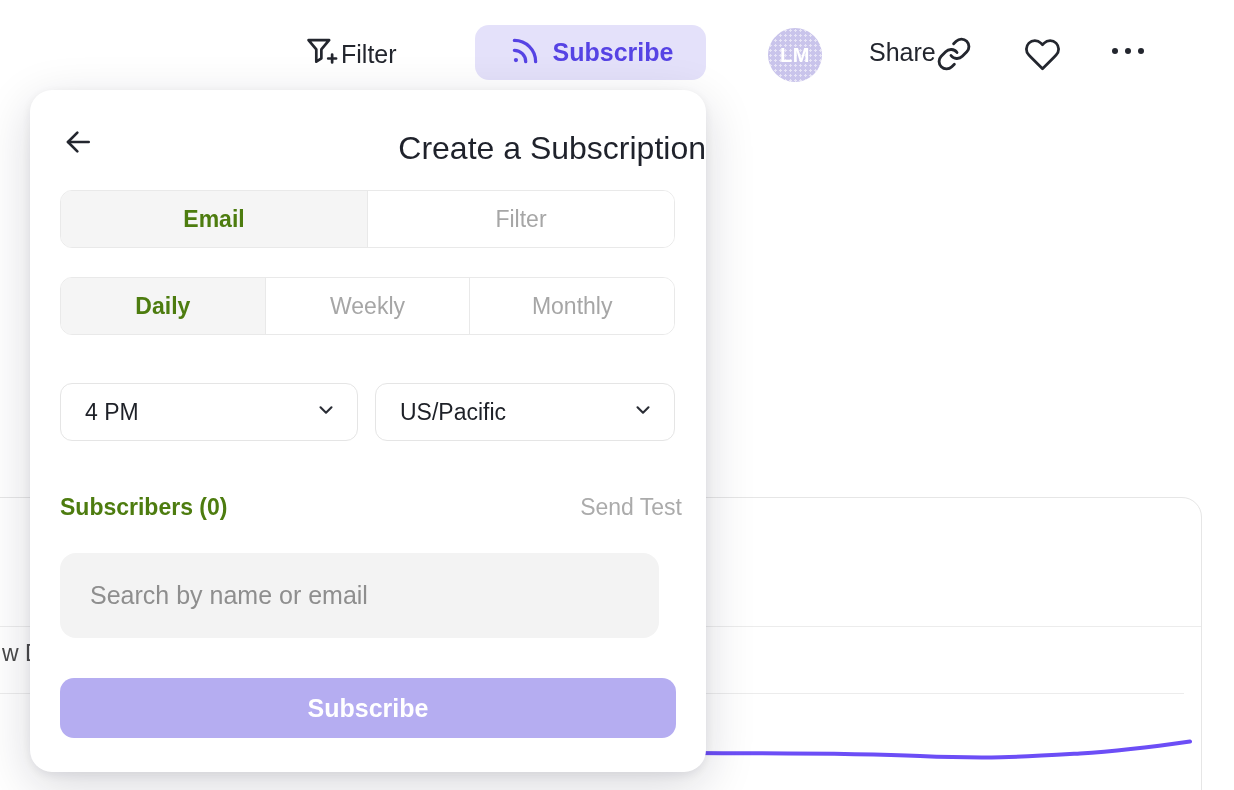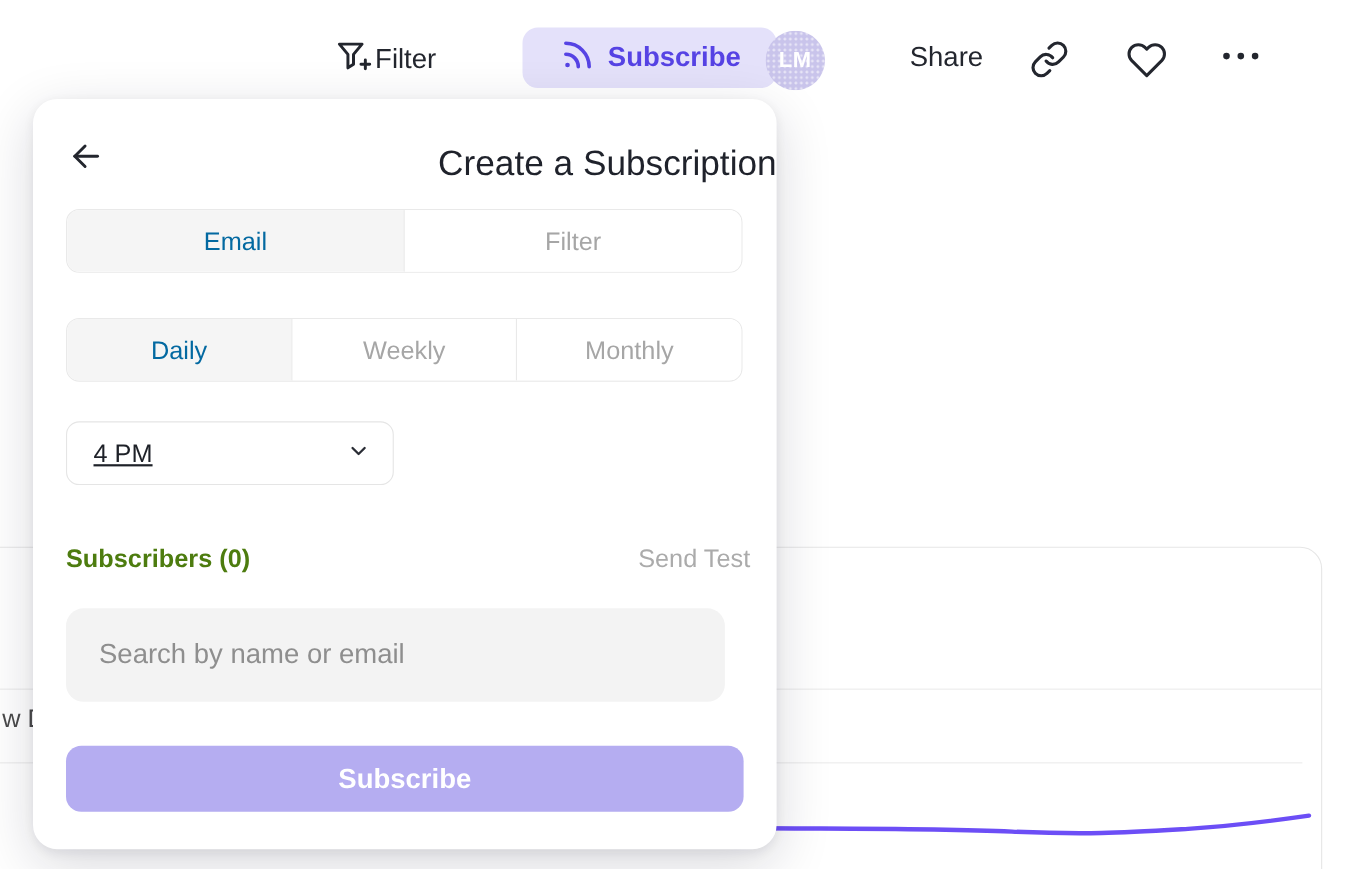--- a/index.html
+++ b/index.html
@@ -22,64 +22,64 @@
   
   .toolbar-item{position:absolute;display:flex;align-items:center;gap:0;z-index:5;cursor:pointer;}
   .toolbar-label{font-size:25px;font-weight:500;color:#23262e;}
   .filter-btn{left:303px;top:33px;}
   .subscribe-pill{
     left:475px;top:25px;width:231px;height:55px;border-radius:14px;
     background:#e4e1fa;display:flex;align-items:center;justify-content:center;gap:11px;
   }
   .subscribe-pill .toolbar-label{color:#5643e4;font-weight:600;}
   .avatar{
-    position:absolute;left:696px;top:28px;width:54px;height:54px;border-radius:50%;
+    position:absolute;left:768px;top:28px;width:54px;height:54px;border-radius:50%;
     background-color:#c9c4eb;
     background-image:radial-gradient(rgba(255,255,255,.55) 1.2px, transparent 1.4px);
     background-size:5px 5px;
     display:flex;align-items:center;justify-content:center;z-index:5;cursor:pointer;
   }
   .avatar span{color:#fff;font-weight:700;font-size:20px;letter-spacing:.5px;}
-  .share-btn{left:827px;top:38px;}
+  .share-btn{left:869px;top:38px;}
   .link-btn{left:936px;top:36px;}
   .heart-btn{left:1024px;top:36px;}
   .more-btn{left:1112px;top:48px;display:flex;gap:7px;}
   .dot{width:6px;height:6px;border-radius:50%;background:#23262e;}
   
   .modal{
     position:absolute;left:30px;top:90px;width:676px;height:682px;background:#fff;
     border-radius:22px;z-index:10;
     box-shadow:0 14px 50px rgba(20,20,43,.16), 0 3px 10px rgba(20,20,43,.07);
   }
   .modal-back{position:absolute;left:32px;top:36px;width:32px;height:32px;cursor:pointer;background:none;border:none;padding:0;}
   .modal-title{
     position:absolute;left:0;top:40px;width:100%;text-align:right;
     font-size:32px;font-weight:400;color:#1f222b;
   }
   .seg{
     position:absolute;left:30px;width:615px;height:58px;border:1px solid #e9e9e9;
     border-radius:12px;display:flex;overflow:hidden;background:#fff;box-sizing:border-box;
   }
   .seg-channel{top:100px;}
-  .seg-frequency{top:199px;}
+  .seg-frequency{top:187px;}
   .seg-item{
     flex:1;display:flex;align-items:center;justify-content:center;
     font-size:23px;color:#a6a6a6;cursor:pointer;background:#fff;border:none;
     border-right:1px solid #e9e9e9;font-family:inherit;
   }
   .seg-item:last-child{border-right:none;}
-  .seg-item.selected{background:#f5f5f5;color:#0369a1;font-weight:400;}
+  .seg-item.selected{background:#f5f5f5;color:#4d7c0f;font-weight:700;}
   .select{
     position:absolute;top:293px;height:58px;border:1px solid #e5e5e5;border-radius:12px;
     display:flex;align-items:center;justify-content:space-between;box-sizing:border-box;
     padding:0 20px 0 24px;cursor:pointer;background:#fff;
   }
   .select-time{left:30px;width:298px;}
   .select-tz{left:345px;width:300px;}
-  .select-value{font-size:23px;font-weight:500;color:#1e2128;text-decoration:underline;}
+  .select-value{font-size:23px;font-weight:500;color:#1e2128;}
   .subscribers-label{
     position:absolute;left:30px;top:404px;font-size:23px;font-weight:600;color:#4d7c0f;
   }
   .send-test{
     position:absolute;right:24px;top:404px;font-size:23px;font-weight:500;color:#ababab;cursor:pointer;
     background:none;border:none;padding:0;font-family:inherit;margin-left:31px;
   }
   .search-box{
     position:absolute;left:30px;top:463px;width:599px;height:85px;border-radius:16px;
     background:#f3f3f3;display:flex;align-items:center;box-sizing:border-box;
@@ -190,20 +190,28 @@
 
     <div class="select select-time">
       <span class="select-value">4 PM</span>
       <span class="icon">
         <svg width="22" height="22" viewBox="0 0 24 24" fill="none" stroke="#2a2d35" stroke-width="2.3" stroke-linecap="round" stroke-linejoin="round">
           <polyline points="6 9 12 15 18 9"></polyline>
         </svg>
       </span>
     </div>
 
+    <div class="select select-tz">
+      <span class="select-value">US/Pacific</span>
+      <span class="icon">
+        <svg width="22" height="22" viewBox="0 0 24 24" fill="none" stroke="#2a2d35" stroke-width="2.3" stroke-linecap="round" stroke-linejoin="round">
+          <polyline points="6 9 12 15 18 9"></polyline>
+        </svg>
+      </span>
+    </div>
 
     <div class="subscribers-label">Subscribers (0)</div>
     <button class="send-test">Send Test</button>
 
     <div class="search-box">
       <input type="text" placeholder="Search by name or email" style="">
     </div>
 
     <button class="subscribe-cta" disabled="">Subscribe</button>
   </div>

